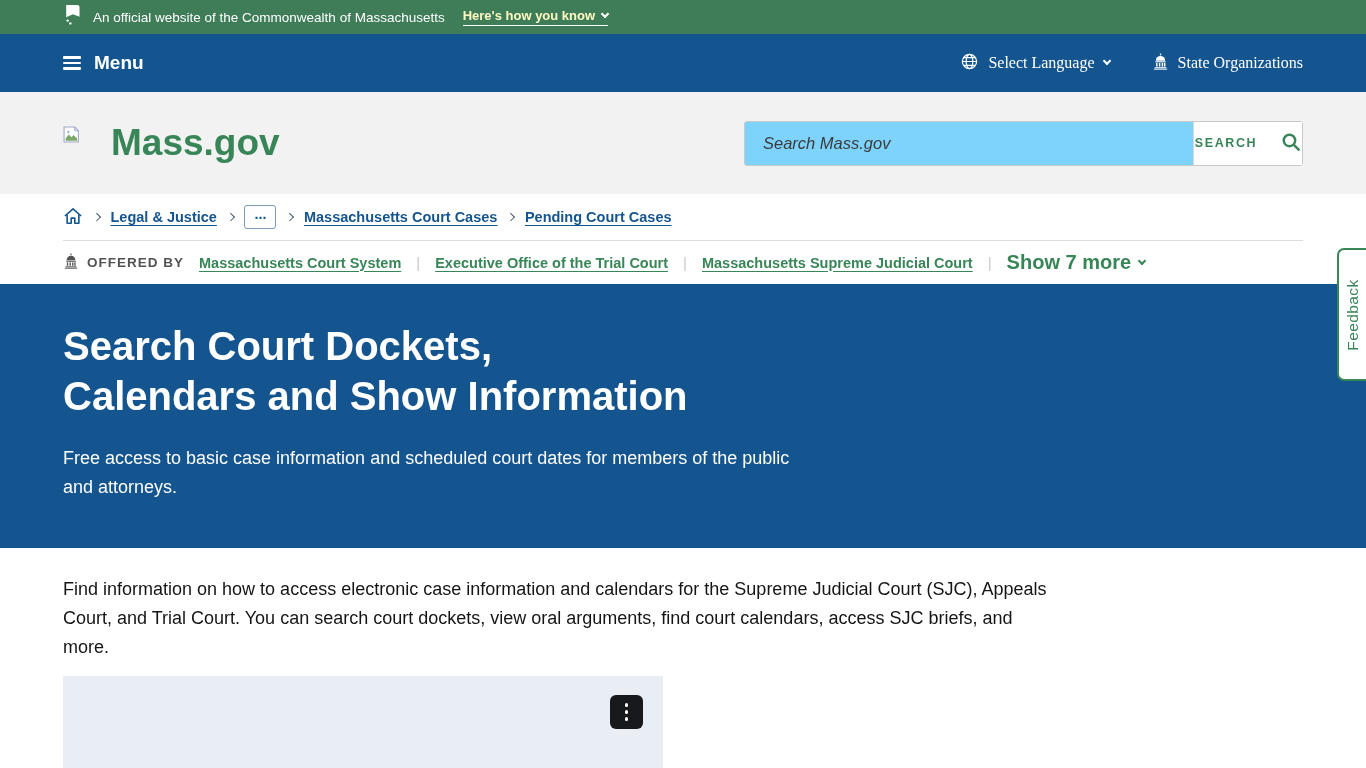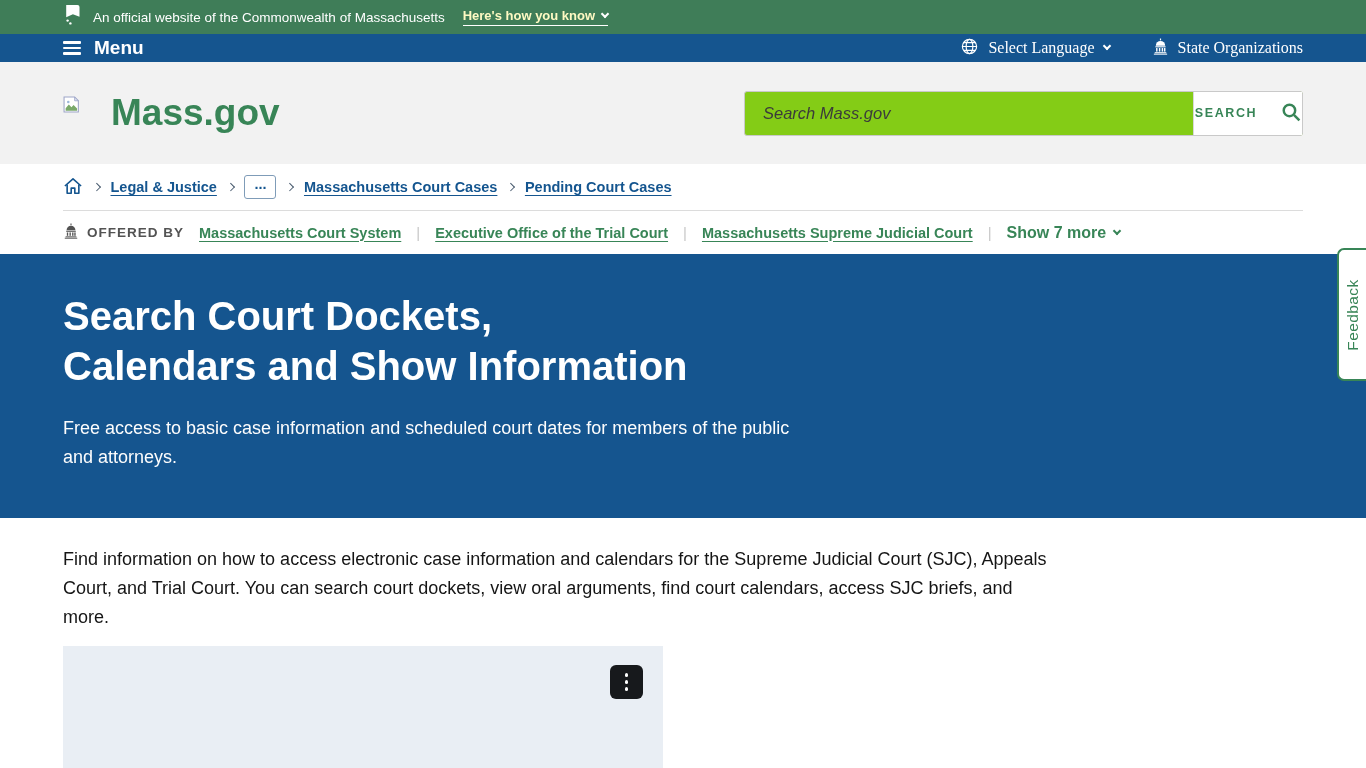--- a/index.html
+++ b/index.html
@@ -19,39 +19,39 @@
   }
   .banner-text { font-size:13.5px; margin-left:10px; }
   .hyk {
     margin-left:18px; display:flex; align-items:center; gap:7px;
     font-size:13px; font-weight:bold; color:#fef9c3; cursor:pointer;
     border-bottom:1px solid #fff; padding-bottom:2px;
   }
 
   
   .navbar {
-    height:28px; background:#15558f; color:#fff;
+    height:58px; background:#15558f; color:#fff;
     display:flex; align-items:center; padding:0 63px;
   }
   .burger { display:flex; flex-direction:column; gap:3px; cursor:pointer; }
   .burger span { width:18px; height:2.4px; background:#fff; border-radius:1px; }
   .menu-label { font-size:19px; font-weight:bold; margin-left:13px; }
   .nav-right { margin-left:auto; display:flex; align-items:center; gap:42px; }
   .nav-item { display:flex; align-items:center; gap:9px; font-size:16px; cursor:pointer;font-family:Liberation Serif, serif; }
 
   
   .header {
     height:102px; background:#f2f2f2;
     display:flex; align-items:center; padding:0 63px;
   }
   .logo { display:flex; align-items:center; cursor:pointer; }
   .logo-img { margin-top:-14px; }
   .logo-text { font-size:37px; font-weight:bold; color:#388557; margin-left:30px; }
   .search-box {
-    margin-left:auto; width:559px; height:45px; background:#84cc16;
+    margin-left:auto; width:559px; height:45px; background:#7dd3fc;
     border:1px solid #c9c9c9; border-radius:3px; display:flex; align-items:stretch;
   }
   .search-input {
     flex:1; border:none; outline:none; background:transparent;
     padding:0 18px; font-size:16.5px; color:#222;
     font-family:"Liberation Sans", sans-serif;
   }
   .search-input::placeholder { font-style:italic; color:#3b3b3b; opacity:1; }
   .search-btn {
     width:109px; border:none; border-left:1px solid #d8d8d8; background:#fff;
@@ -66,21 +66,21 @@
   .bc-link { color:#14558f; text-decoration:underline; text-underline-offset:3px; cursor:pointer; }
   .bc-ellipsis {
     color:#14558f; border:1px solid #7f9cb8; border-radius:3px;
     padding:1px 9px 6px; line-height:1; cursor:pointer; background:#fff; font-weight:bold;
   }
   .rule { border-top:1px solid #dcdcdc; }
   .offered { height:43px; display:flex; align-items:center; gap:15px; }
   .offered-label { display:flex; align-items:center; gap:8px; color:#535353; font-size:13.5px; font-weight:bold; letter-spacing:1px; }
   .org-link { color:#388557; font-size:14.5px; font-weight:bold; text-decoration:underline; text-underline-offset:3px; cursor:pointer; }
   .pipe { color:#c8c8c8; font-size:15px; }
-  .show-more { display:flex; align-items:center; gap:8px; color:#388557; font-size:16px; font-weight:bold; cursor:pointer; }
+  .show-more { display:flex; align-items:center; gap:8px; color:#388557; font-size:20px; font-weight:bold; cursor:pointer; }
 
   
   .hero { height:264px; background:#15558f; padding:37px 63px 0; }
   .hero-title { color:#fff; font-size:40px; font-weight:bold; line-height:1.25; }
   .hero-title span { display:block; }
   .hero-sub { margin-top:23px; color:#fdfdfd; font-size:18px; line-height:1.62; max-width:740px; }
 
   
   .main { padding:27px 63px 0; }
   .intro { font-size:18px; line-height:1.61; color:#151515; max-width:985px; }

